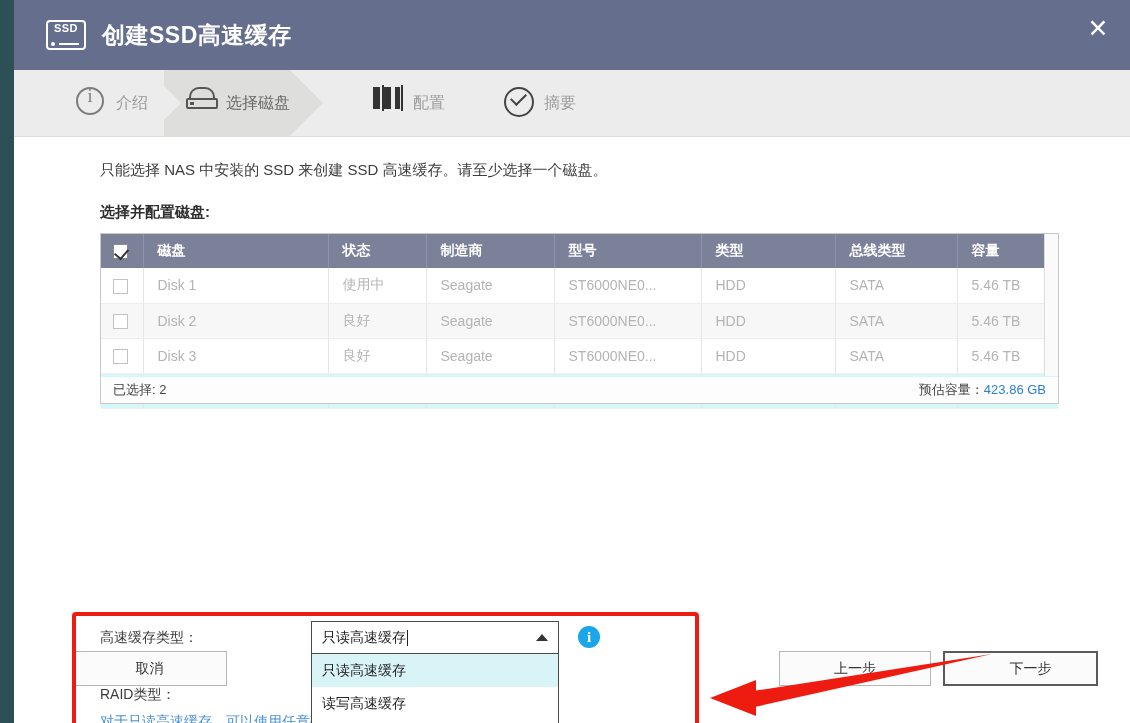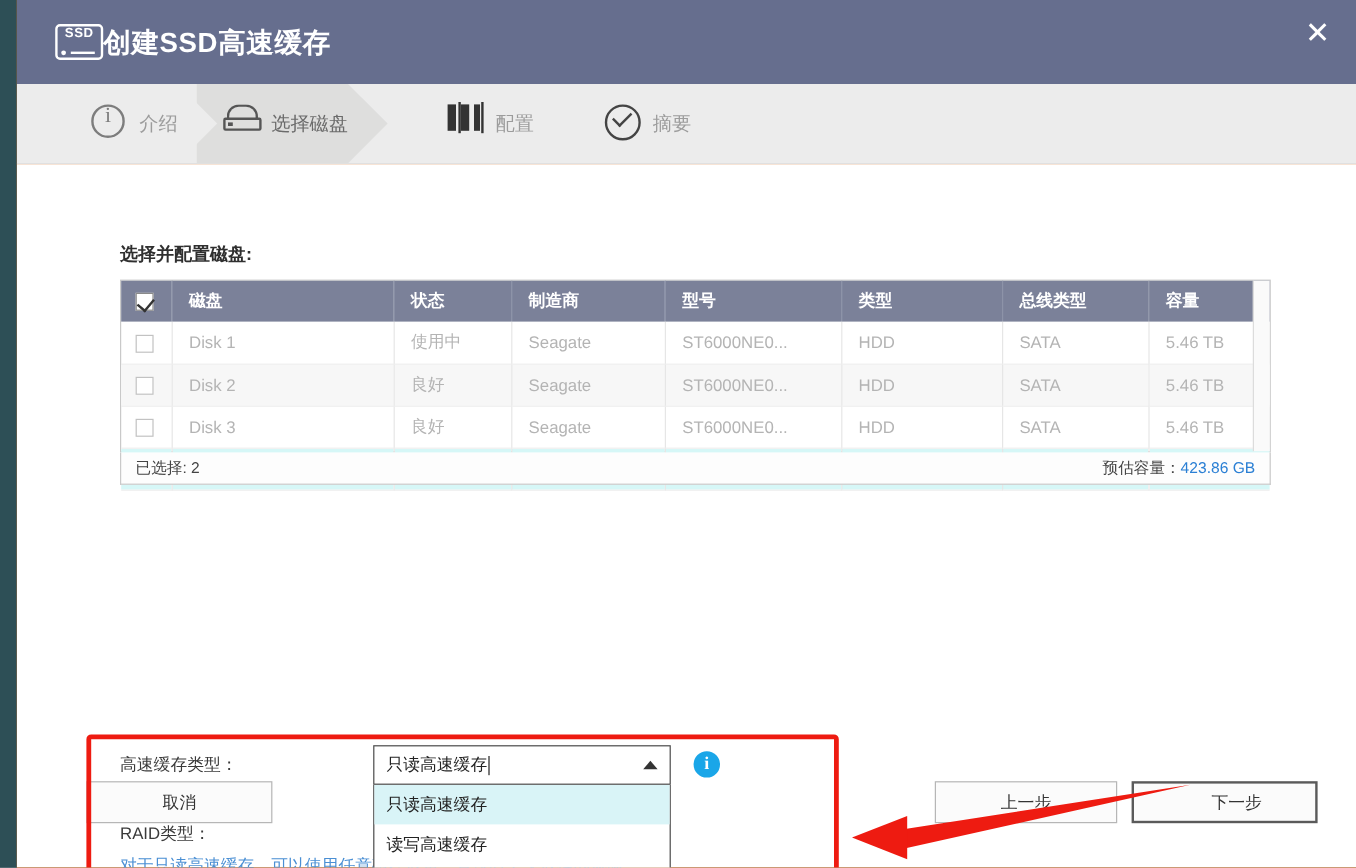--- a/index.html
+++ b/index.html
@@ -45,20 +45,21 @@
   }
   .title-icon .dot {
     position: absolute; left: 5px; bottom: 4px;
     width: 4px; height: 4px; background: #ffffff; border-radius: 50%;
   }
   .title-icon .line {
     position: absolute; left: 13px; bottom: 5px;
     width: 20px; height: 2px; background: #ffffff;
   }
   .title-text {
+    margin-left: 16px;
     font-size: 23px; color: #ffffff; font-weight: bold;
     letter-spacing: 0.5px;
     text-align: center;
   }
   .close-btn {
     position: absolute; right: 14px; top: 10px;
     width: 36px; height: 36px;
     display: flex; align-items: center; justify-content: center;
     color: #ffffff; font-size: 25px; line-height: 1;
     cursor: pointer; font-weight: 300;
@@ -344,20 +345,21 @@
     </div>
     <div class="step" style="left:468px;">
       <div class="step-icon">
           <div class="ic-check"></div>
         </div>
       <span class="slabel">摘要</span>
     </div>
   </div>
 
   <div class="body-area">
+    <div class="intro-text">只能选择 NAS 中安装的 SSD 来创建 SSD 高速缓存。请至少选择一个磁盘。</div>
     <div class="section-label">选择并配置磁盘:</div>
 
     <div class="table-wrap">
       <table class="tbl">
         <thead>
           <tr>
             <th class="cb-col">
               <span class="cbox checked"></span>
             </th>
             <th style="width:185px">磁盘</th>

